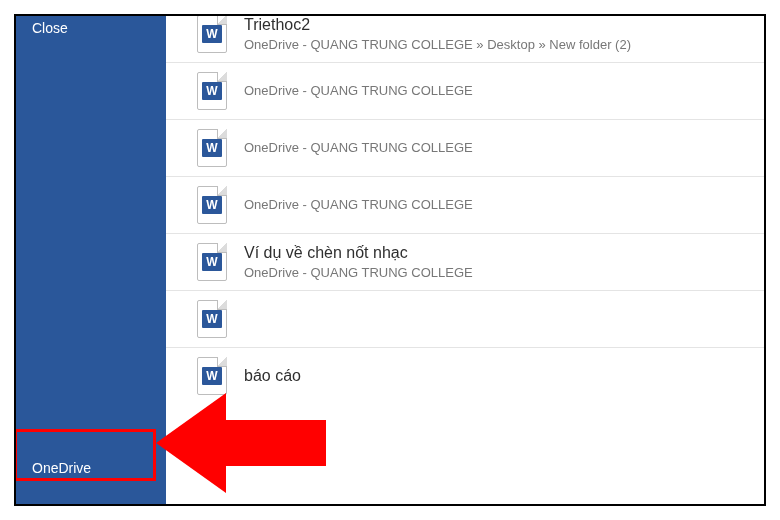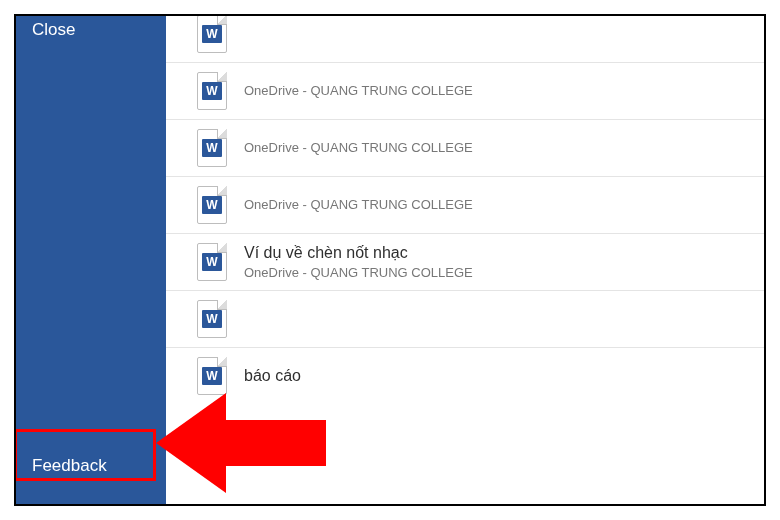--- a/index.html
+++ b/index.html
@@ -23,26 +23,25 @@
     background: #2a579a;
     color: #fff;
     display: flex;
     flex-direction: column;
     justify-content: space-between;
     padding-top: 4px;
     padding-bottom: 28px;
   }
   .sidebar-top, .sidebar-bottom { display: flex; flex-direction: column; }
   .side-item {
-    padding: 14px 0 14px 6px;
-    font-size: 17px;
+    padding: 14px 0 14px 16px;
+    font-size: 14px;
     color: #ffffff;
     cursor: pointer;
     position: relative;
-    margin-left: 10px;
   }
   .main {
     flex: 1;
     background: #fff;
     padding-top: 4px;
     overflow: hidden;
   }
   .row {
     display: flex;
     align-items: center;
@@ -117,31 +116,35 @@
   <div class="app">
 
     <div class="sidebar">
       <div class="sidebar-top">
         <div class="side-item">
           <span>Close</span>
         </div>
       </div>
       <div class="sidebar-bottom">
         <div class="side-item">
-          <span>Feedback</span>
+          <span>OneDrive</span>
         </div>
       </div>
     </div>
 
     <div class="main">
       <div class="row">
         <div class="icon-wrap">
           <div class="doc-icon">
               <div class="w-badge">W</div>
             </div>
+        </div>
+        <div class="file-text">
+          <div class="file-name">Triethoc2</div>
+          <div class="file-path">OneDrive - QUANG TRUNG COLLEGE » Desktop » New folder (2)</div>
         </div>
       </div>
       <div class="row">
         <div class="icon-wrap">
           <div class="doc-icon">
               <div class="w-badge">W</div>
             </div>
         </div>
         <div class="file-text">
           <div class="file-path">OneDrive - QUANG TRUNG COLLEGE</div>

